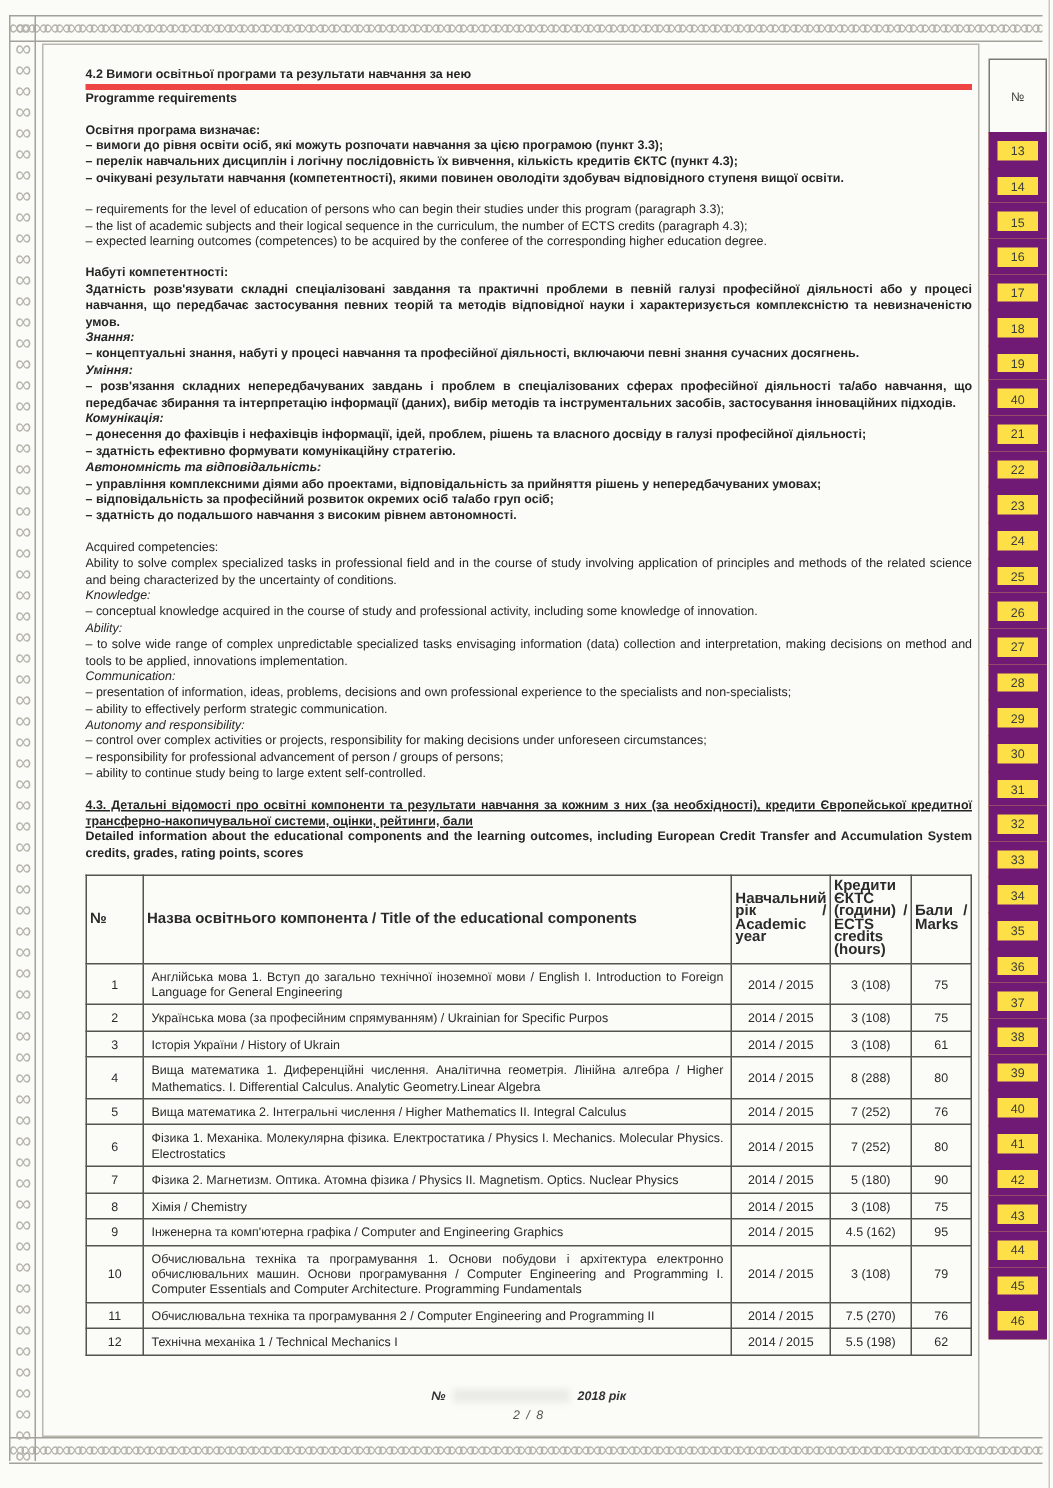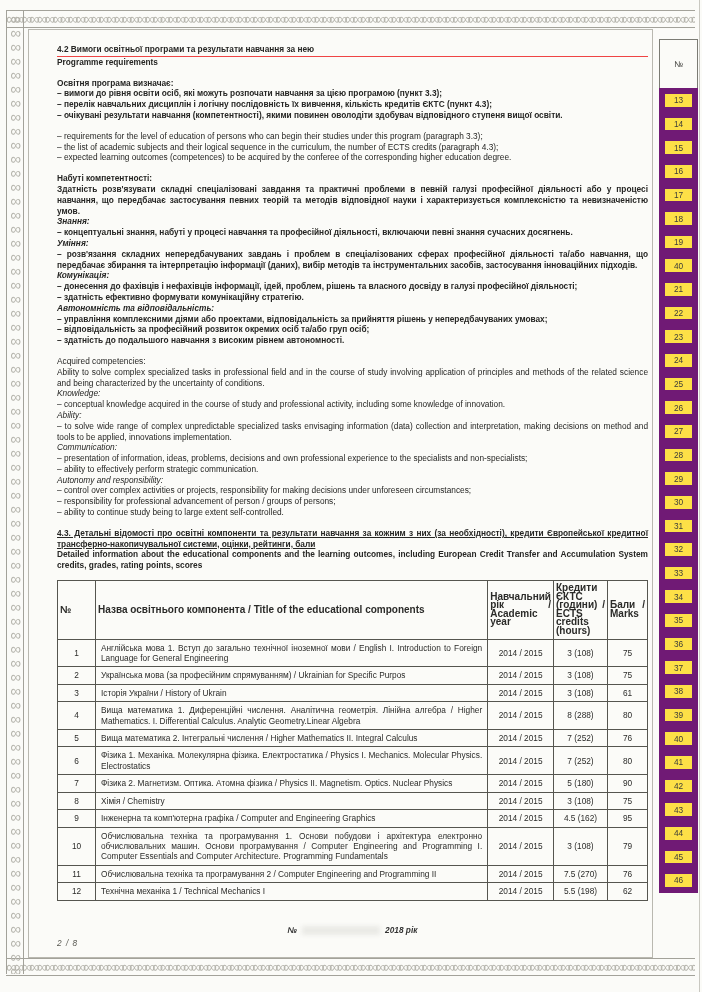--- a/index.html
+++ b/index.html
@@ -25,21 +25,21 @@
   .right-edge{position:absolute;left:699px;top:0;width:1px;height:992px;background:#c9c8c1;}
   .inner-frame{position:absolute;left:28px;top:29px;width:623px;height:927px;border:1px solid #b9b8b0;}
 
   
   .content{
     position:absolute;left:57px;top:44px;width:591px;
     font-size:8.3px;line-height:10.8px;text-align:justify;
   }
   .uk{font-weight:bold;}
   .it{font-style:italic;}
-  .h42{border-bottom:1px solid #ef4444;padding-bottom:1px;}
+  .h42{border-bottom:4px solid #ef4444;padding-bottom:1px;}
   .ul{text-decoration:underline;}
   .gap{height:10px;}
 
   
   .comp-table{
     width:100%;border-collapse:collapse;margin-top:9px;
     font-size:8.3px;line-height:10.4px;color:#2b2b29;
   }
   .comp-table td,.comp-table th{
     border:1px solid #55554f;padding:3px 5px;vertical-align:middle;
@@ -58,21 +58,21 @@
   
   .footer{
     position:absolute;left:57px;top:925px;width:591px;text-align:center;
     font-size:8.3px;font-weight:bold;color:#333;font-style:italic;
   }
   .redacted{
     display:inline-block;width:78px;height:9px;margin:0 5px;
     background:#eaeae6;filter:blur(2px);vertical-align:middle;
   }
   .pageno{
-    position:absolute;left:57px;top:938px;width:591px;
+    position:absolute;left:57px;top:938px;width:591px;text-align:center;
     font-size:8.3px;color:#56564f;letter-spacing:1px;font-style:italic;
   }
 
   
   .sidebar{
     position:absolute;left:659px;top:39px;width:39px;height:854px;
     display:flex;flex-direction:column;
     font-size:8.3px;color:#3c3c38;
   }
   .sb-header{

